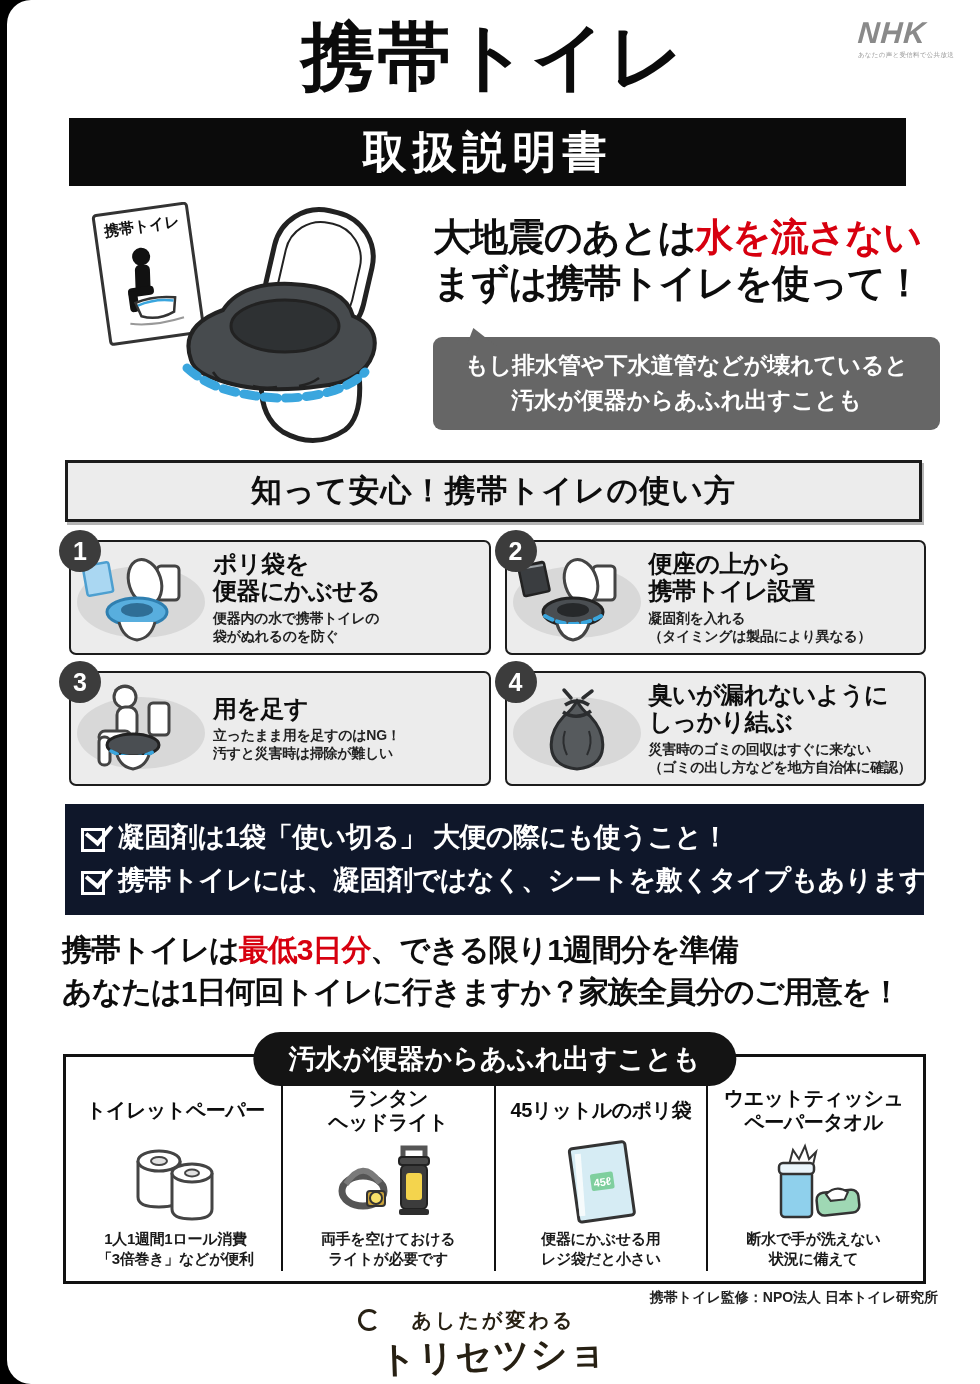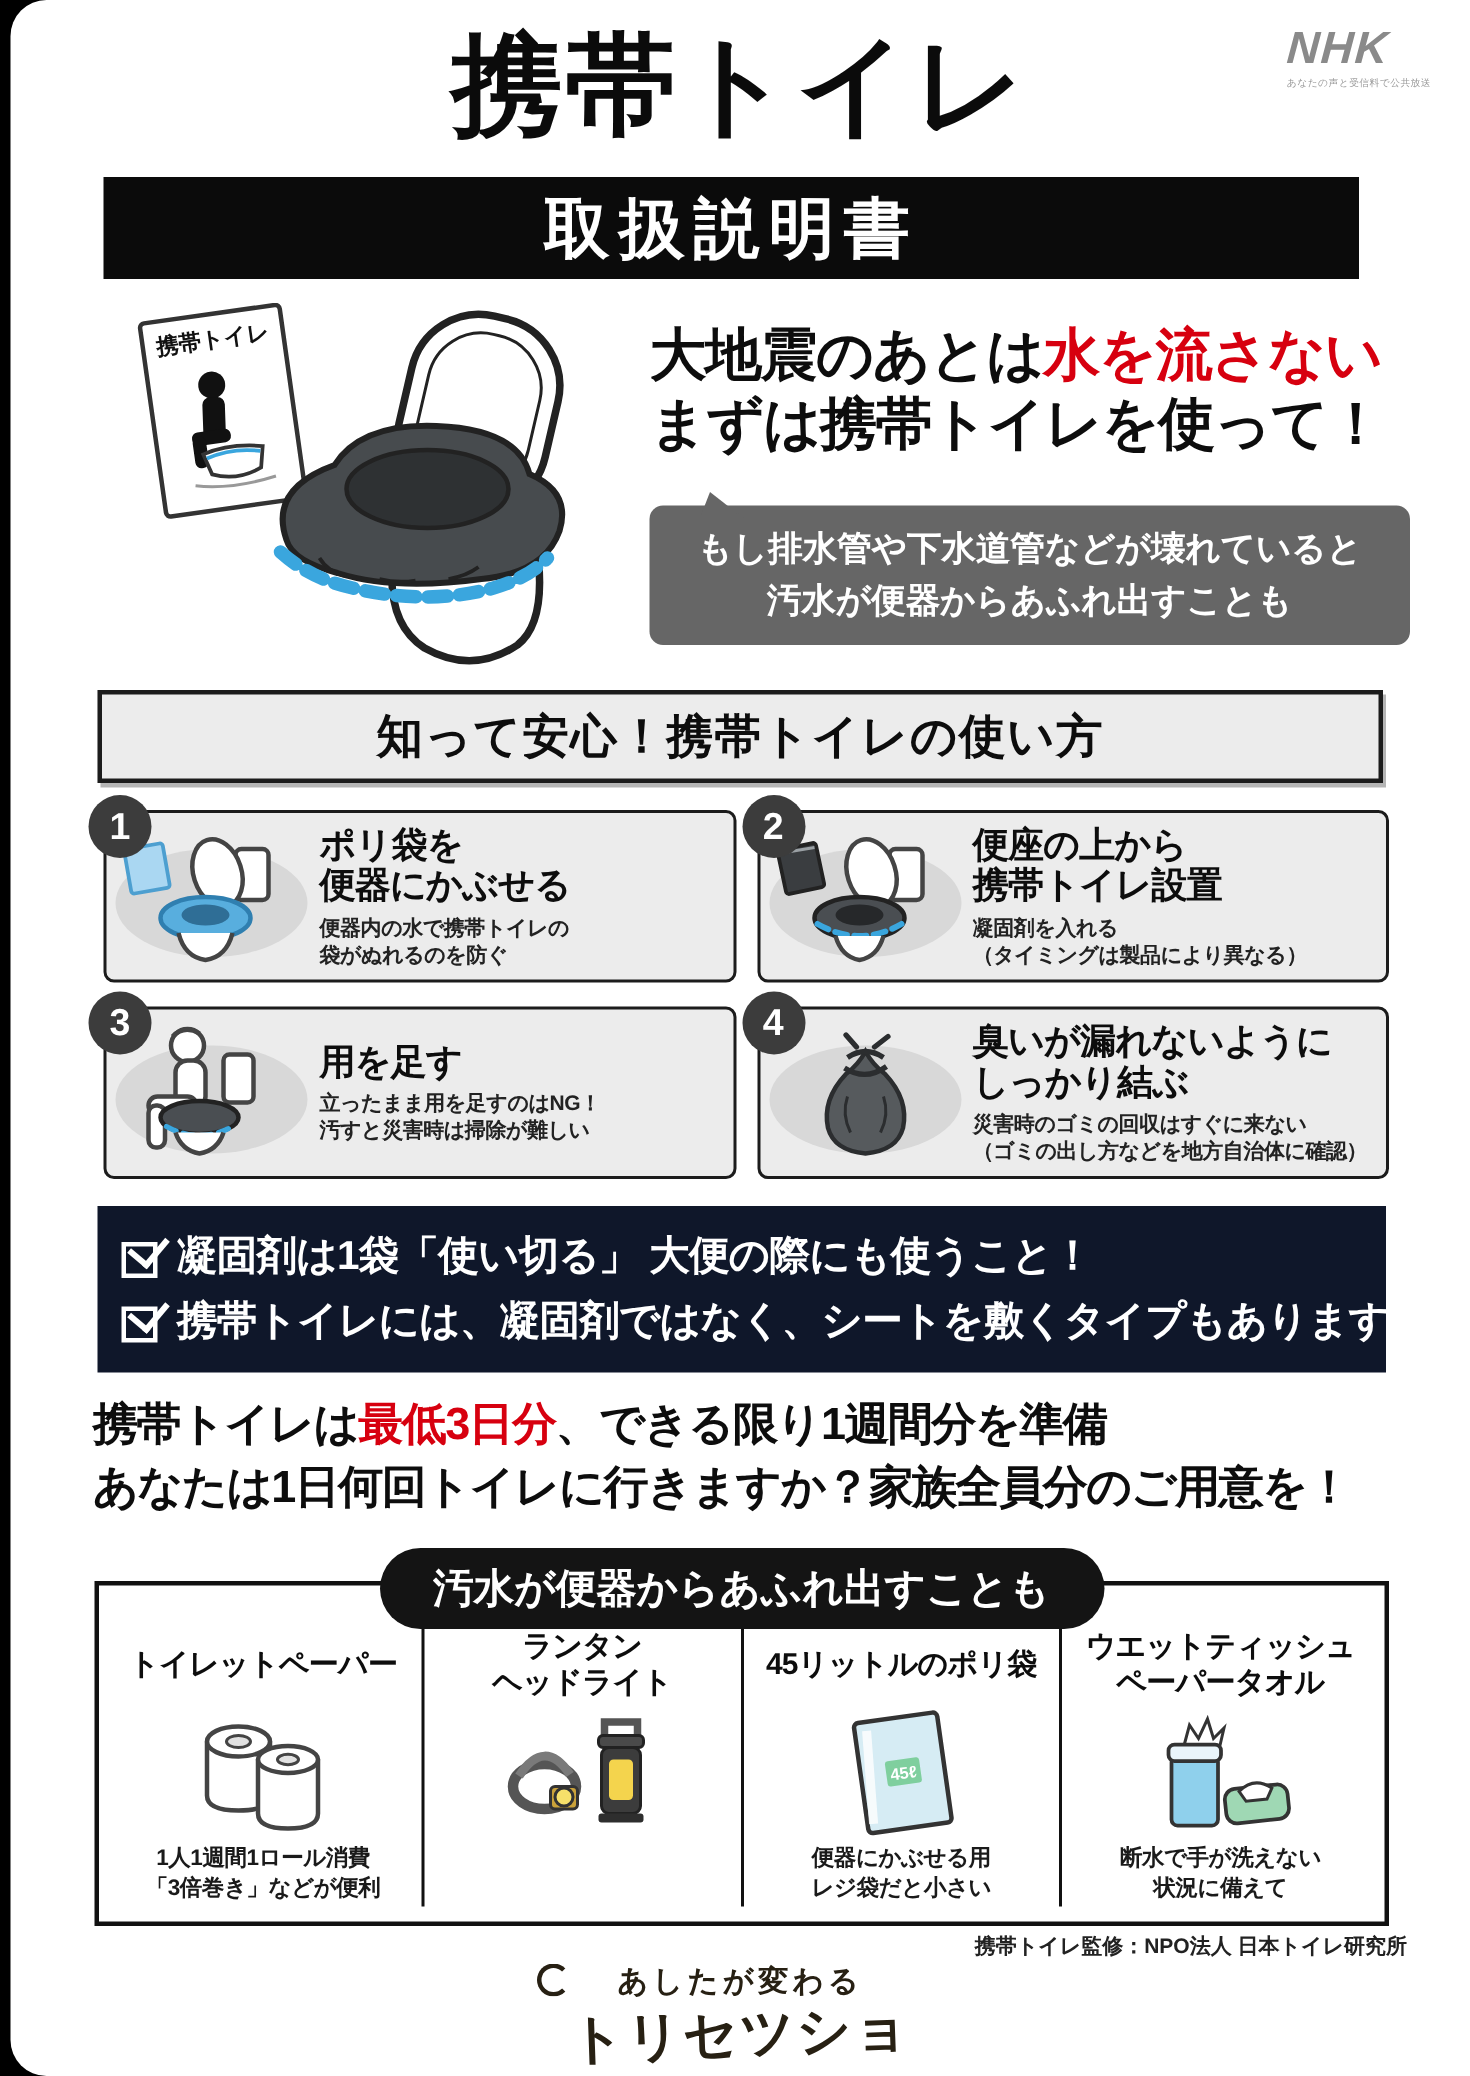--- a/index.html
+++ b/index.html
@@ -253,20 +253,22 @@
             <path d="M13 49 q17 -26 34 -1" stroke="#7a7a7a" stroke-width="6" fill="none"></path>
             <rect x="34" y="56" width="18" height="15" rx="3" fill="#caa23a" stroke="#333" stroke-width="2"></rect>
             <circle cx="43" cy="63" r="6" fill="#f7e06a" stroke="#333" stroke-width="2"></circle>
             <path d="M70 22 v-9 h22 v9" fill="none" stroke="#555" stroke-width="5"></path>
             <rect x="66" y="22" width="30" height="8" rx="3" fill="#4a4a4a" stroke="#222" stroke-width="2"></rect>
             <rect x="68" y="30" width="26" height="44" rx="5" fill="#3c3c3c" stroke="#222" stroke-width="2"></rect>
             <rect x="73" y="38" width="16" height="27" rx="3" fill="#f4d44d"></rect>
             <rect x="66" y="74" width="30" height="6" rx="2" fill="#2e2e2e"></rect>
           </svg>
         </div>
+        <div class="supply-desc">両手を空けておける
+ライトが必要です</div>
       </div>
       <div class="supply-col">
         <div class="supply-title">45リットルのポリ袋</div>
         <div class="supply-art">
           <svg width="110" height="92" viewBox="0 0 110 92">
             <g transform="rotate(-8 55 48)">
               <rect x="28" y="10" width="56" height="74" rx="3" fill="#d6ecf4" stroke="#333" stroke-width="3"></rect>
               <path d="M36 16 l-4 62" stroke="#ffffff" stroke-width="6" opacity="0.8"></path>
               <rect x="45" y="38" width="23" height="17" rx="2" fill="#7fcf9e"></rect>
               <text x="56.5" y="51" font-size="11" font-weight="bold" fill="#fff" text-anchor="middle">45ℓ</text>

